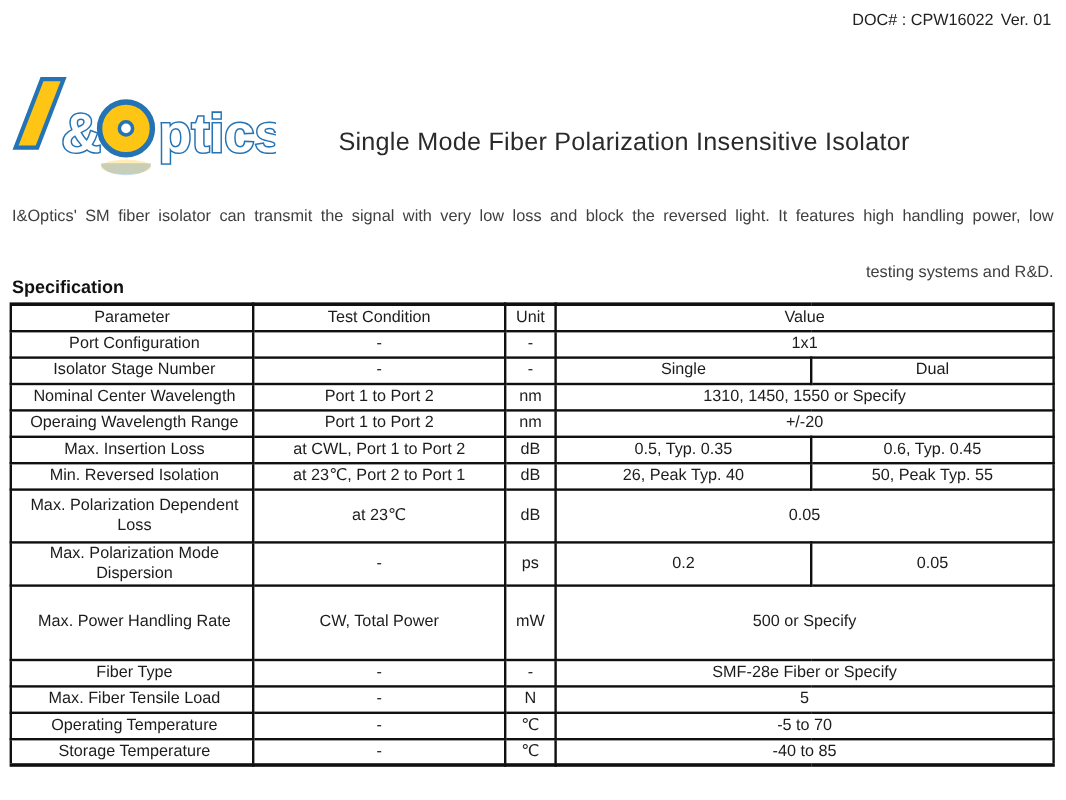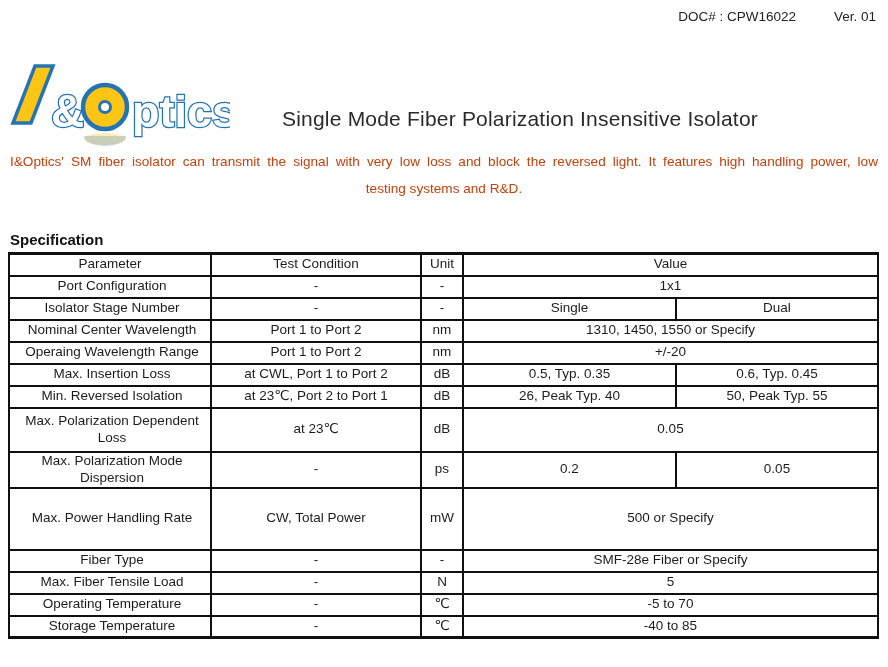--- a/index.html
+++ b/index.html
@@ -7,34 +7,34 @@
   body {
     width: 888px; height: 667px;
     position: relative;
     font-family: "Liberation Sans", "DejaVu Sans", sans-serif;
     color: #1f1f1f;
     overflow: hidden;
   }
   .doc-header {
     position: absolute; top: 9px; right: 12px;
     font-size: 13.5px; color: #222;
-    display: flex; gap: 38px;
+    display: flex; gap: 6px;
   }
   .logo-wrap { position: absolute; left: 8px; top: 56px; }
   .page-title {
     position: absolute; left: 160px; top: 107px; width: 720px;
     text-align: center; font-size: 21px; color: #2a2a2a;
     letter-spacing: 0.2px;
   }
   .description {
-    position: absolute; left: 10px; top: 148px; width: 868px;
-    font-size: 13.6px; line-height: 27px; color: #c2410c;
+    position: absolute; left: 10px; top: 166px; width: 868px;
+    font-size: 13.6px; line-height: 27px; color: #404040;
   }
   .desc-line { text-align: justify; text-align-last: justify; }
-  .desc-line.last { text-align: center; text-align-last: auto; }
+  .desc-line.last { text-align: right; text-align-last: auto; margin-top: 20px; }
   .section-heading {
     position: absolute; left: 10px; top: 231px;
     font-size: 15px; font-weight: bold; color: #111;
   }
   table.spec {
     position: absolute; left: 8px; top: 252px;
     width: 869px; border-collapse: collapse; table-layout: fixed;
     border: 2px solid #101010;
     border-top-width: 3px; border-bottom-width: 3px;
     font-size: 13.5px; color: #1c1c1c;

